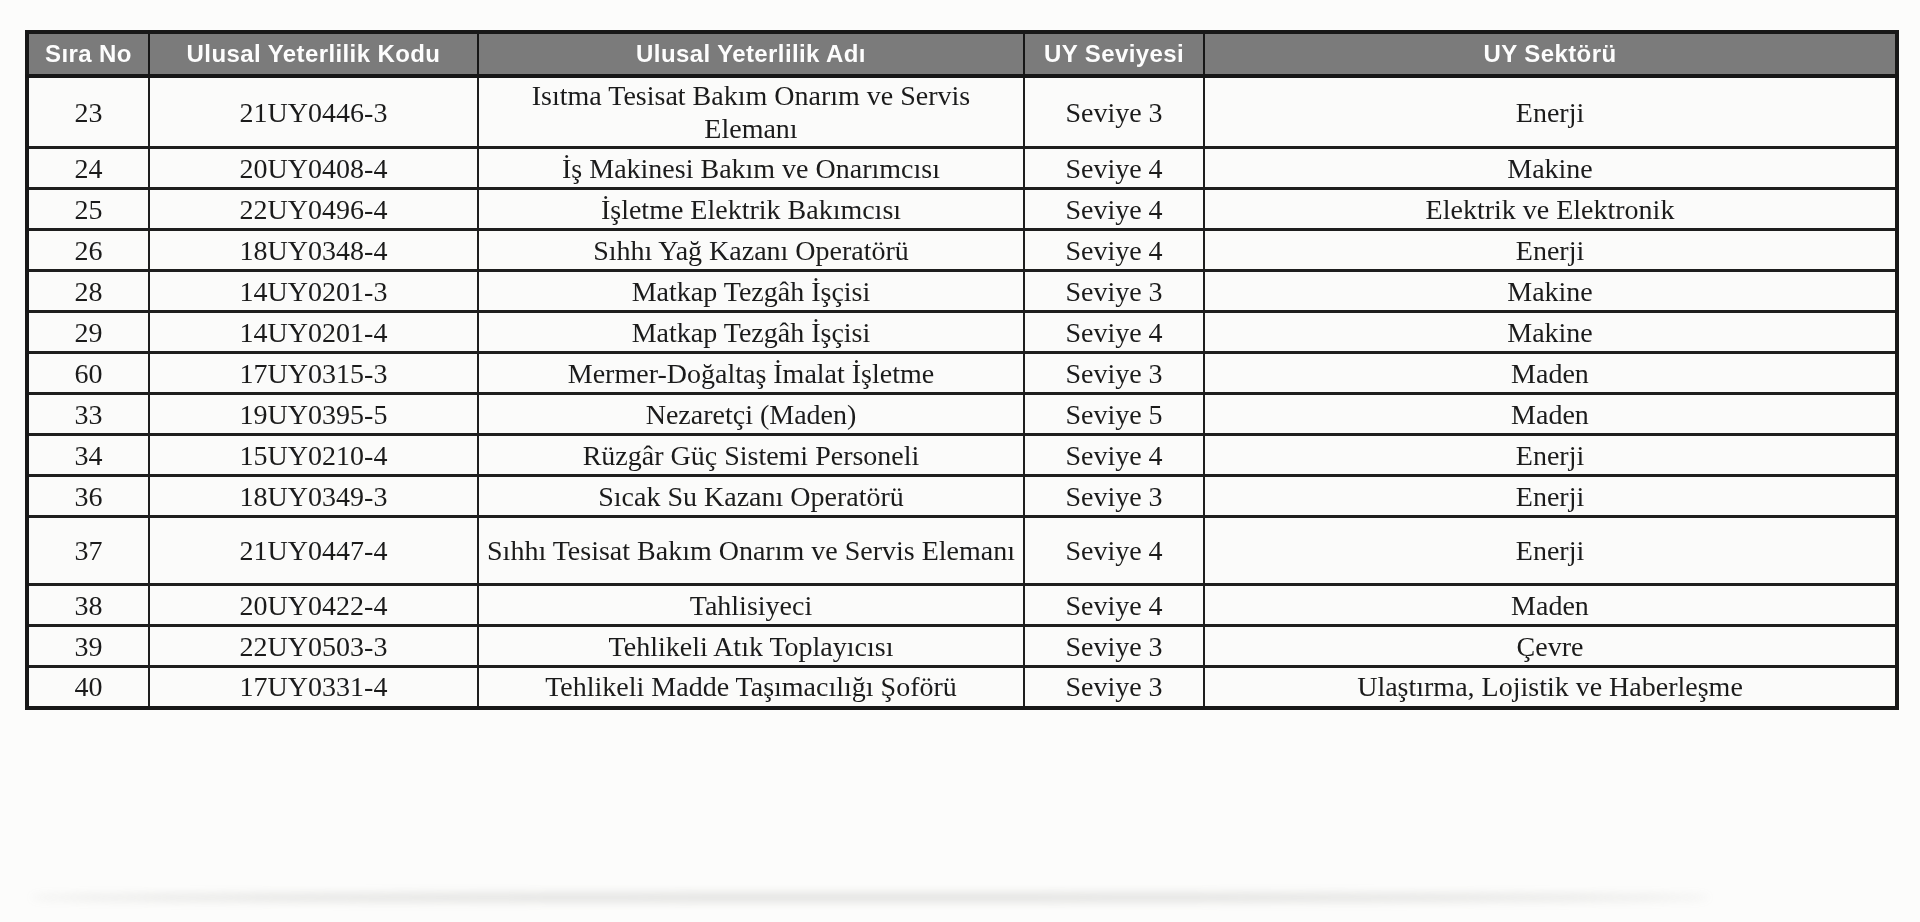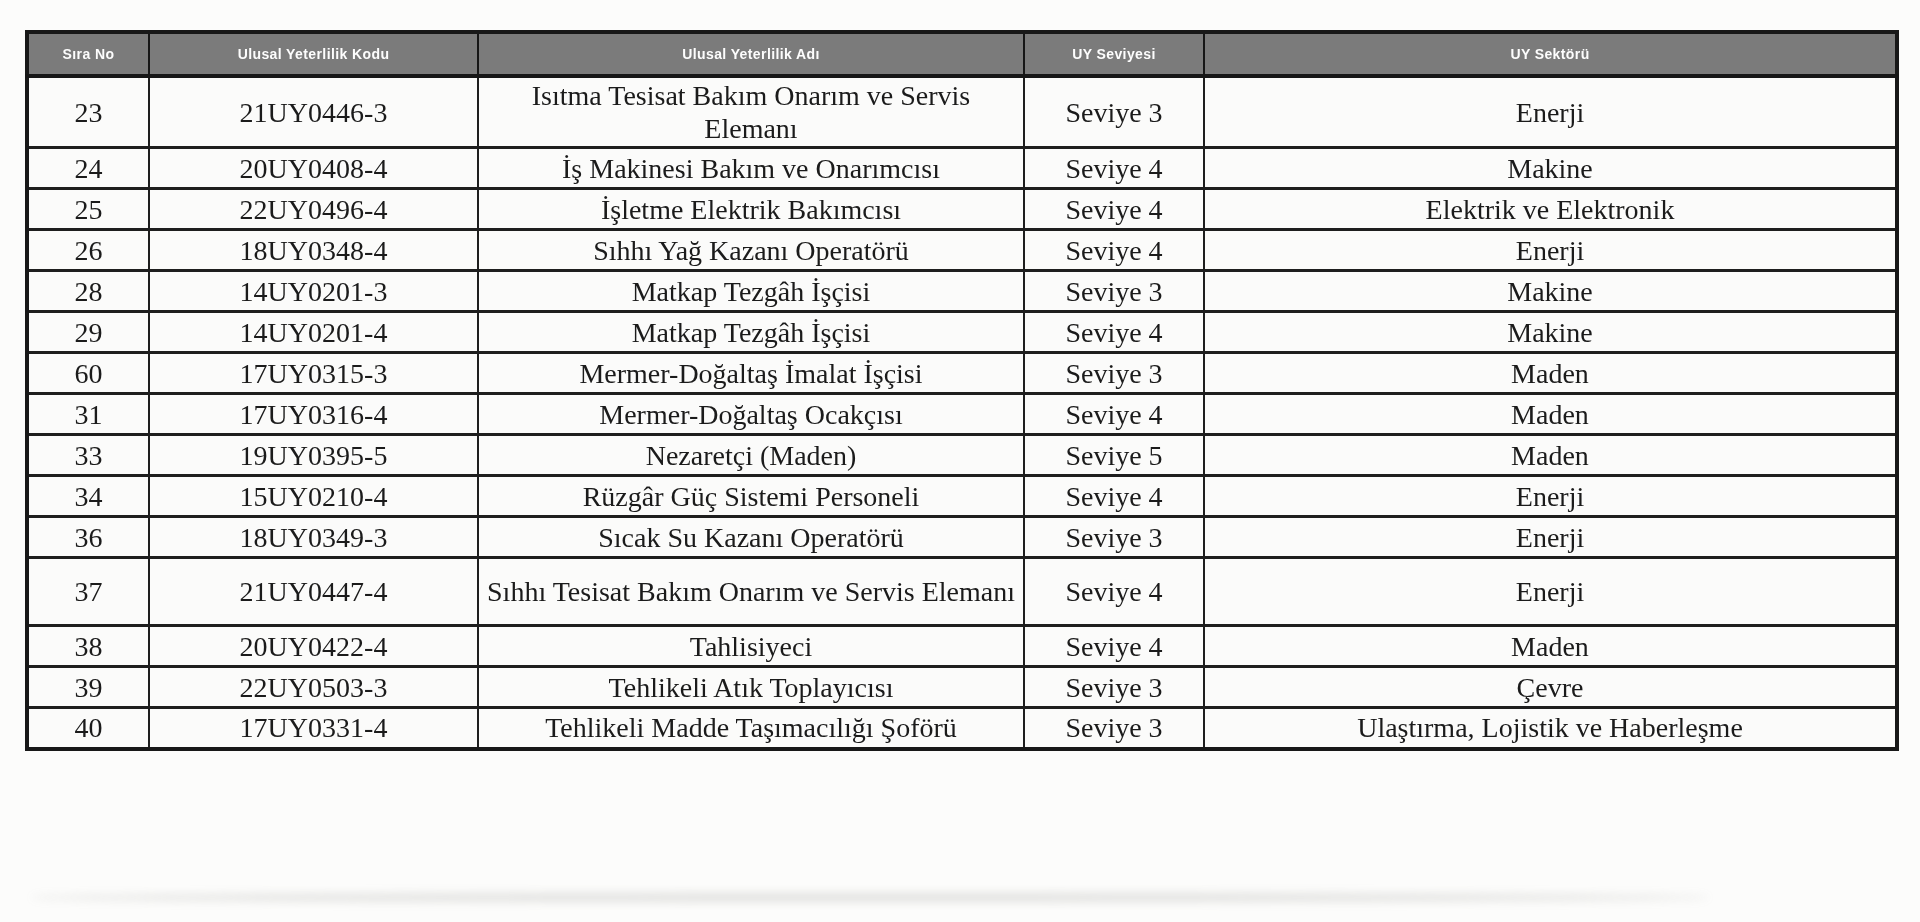--- a/index.html
+++ b/index.html
@@ -23,21 +23,21 @@
     border-collapse: collapse;
     table-layout: fixed;
     border: 4px solid #181818;
     filter: blur(0.2px);
   }
   table.qual-table th {
     background: #7b7b7b;
     color: #fdfdfd;
     font-family: "Liberation Sans", sans-serif;
     font-weight: bold;
-    font-size: 14px;
+    font-size: 24px;
     letter-spacing: 0.4px;
     height: 44px;
     border: 2px solid #161616;
     border-top-width: 3px;
     border-bottom-width: 4px;
     text-align: center;
     vertical-align: middle;
   }
   table.qual-table td {
     background: #fbfbfa;
@@ -129,29 +129,22 @@
       <tr>
         <td>29</td>
         <td>14UY0201-4</td>
         <td>Matkap Tezgâh İşçisi</td>
         <td>Seviye 4</td>
         <td>Makine</td>
       </tr>
       <tr>
         <td>60</td>
         <td>17UY0315-3</td>
-        <td>Mermer-Doğaltaş İmalat İşçisi</td>
+        <td>Mermer-Doğaltaş İmalat İşletme</td>
         <td>Seviye 3</td>
-        <td>Maden</td>
-      </tr>
-      <tr>
-        <td>31</td>
-        <td>17UY0316-4</td>
-        <td>Mermer-Doğaltaş Ocakçısı</td>
-        <td>Seviye 4</td>
         <td>Maden</td>
       </tr>
       <tr>
         <td>33</td>
         <td>19UY0395-5</td>
         <td>Nezaretçi (Maden)</td>
         <td>Seviye 5</td>
         <td>Maden</td>
       </tr>
       <tr>

